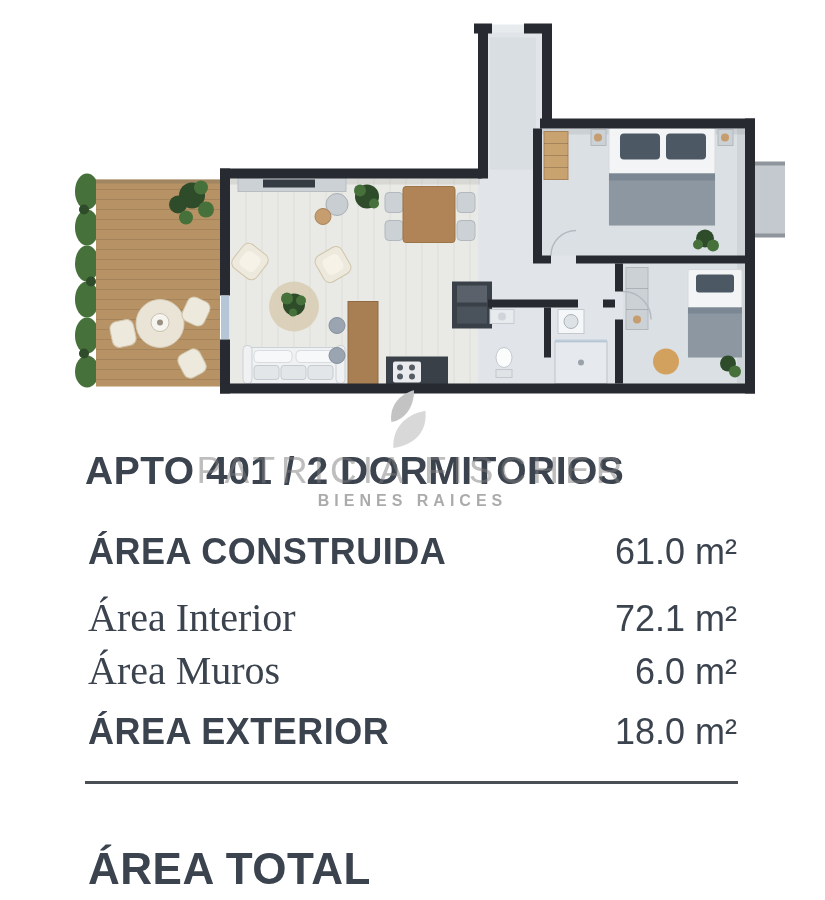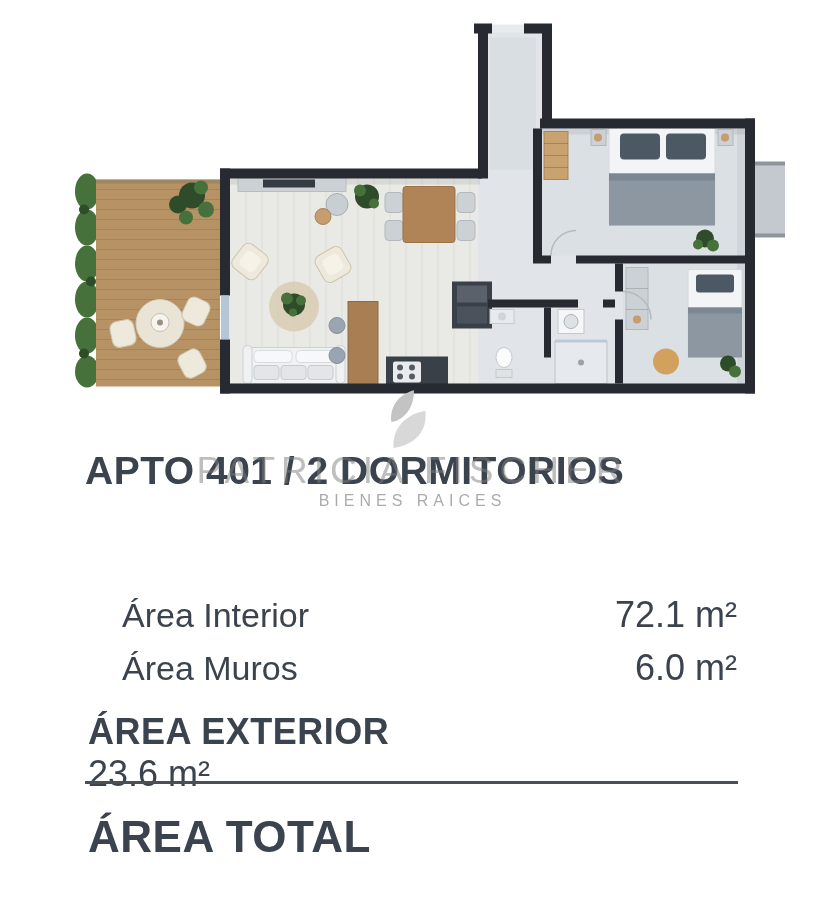--- a/index.html
+++ b/index.html
@@ -23,38 +23,38 @@
   .c-white{fill:#f3f4f5;stroke:#d6dadd;}
   .c-gray{fill:#ccd1d5;stroke:#b2b8bd;}
   .c-cream{fill:#eee9dd;stroke:#d0c5ab;}
   .swing{fill:none;stroke:#b3bac1;stroke-width:1.5;}
   
   .watermark{position:absolute;left:50%;top:386px;transform:translateX(-50%);
              width:620px;text-align:center;pointer-events:none;z-index:5;}
   .watermark .leaf{width:66px;height:66px;display:inline-block;}
   .wm1{font-size:37px;font-weight:400;letter-spacing:6px;color:rgba(125,125,125,.50);
        line-height:1.0;margin-top:-4px;white-space:nowrap;}
-  .wm2{font-size:16px;font-weight:400;letter-spacing:5px;color:rgba(120,120,120,.62);
+  .wm2{font-size:16px;font-weight:700;letter-spacing:5px;color:rgba(120,120,120,.62);
        margin-top:3px;white-space:nowrap;}
   
   .title{position:absolute;left:85px;top:449px;margin:0;font-size:39px;font-weight:700;
          letter-spacing:.5px;color:var(--text);z-index:2;white-space:nowrap;}
   .row{position:absolute;left:88px;right:88px;display:flex;justify-content:space-between;
        align-items:baseline;white-space:nowrap;}
   .row .lbl{font-size:36px;font-weight:700;letter-spacing:.5px;}
   .row .val{font-size:36px;font-weight:400;}
-  .row.sub .lbl{font-size:34px;font-weight:400;margin-left:34px;letter-spacing:0;}
+  .row.sub .lbl{font-size:40px;font-weight:400;letter-spacing:0;font-family:Liberation Serif, serif;}
   .row.r-construida{top:531px;}
   .row.r-interior{top:594px;}
   .row.r-muros{top:647px;}
-  .row.r-exterior{top:711px;flex-direction:column;}
+  .row.r-exterior{top:711px;}
   .divider{position:absolute;left:85px;top:781px;width:653px;height:2.5px;
            background:var(--divider);}
   .row.r-total{top:812px;}
-  .row.r-total .lbl,.row.r-total .val{font-size:44px;font-weight:700;}
+  .row.r-total .lbl,.row.r-total .val{font-size:44px;font-weight:700;margin-top:32px;}
 </style>
 </head>
 <body>
 
 <div class="page">
 
   <div class="plan-wrap">
     <svg viewBox="0 0 730 395">
 
       <g>
@@ -246,32 +246,34 @@
       <path d="M33 4 C 18 8 9 20 11 35 C 25 32 33 20 33 4 Z" fill="#c3c3c3"></path>
       <path d="M13 60 C 12 42 23 28 44 24 C 46 43 35 57 13 60 Z" fill="#d8d8d8"></path>
     </svg>
     <div class="wm1">PATRICIA FISCHER</div>
     <div class="wm2">BIENES RAICES</div>
   </div>
 
   <h1 class="title">APTO 401 / 2 DORMITORIOS</h1>
 
   <div class="row caps r-construida">
+    <span class="lbl">ÁREA CONSTRUIDA</span>
+    <span class="val">61.0 m²</span>
   </div>
   <div class="row sub r-interior">
     <span class="lbl">Área Interior</span>
     <span class="val">72.1 m²</span>
   </div>
   <div class="row sub r-muros">
     <span class="lbl">Área Muros</span>
     <span class="val">6.0 m²</span>
   </div>
   <div class="row caps r-exterior">
     <span class="lbl">ÁREA EXTERIOR</span>
-    <span class="val">23.6 m²</span>
+    <span class="val">18.0 m²</span>
   </div>
 
   <div class="divider"></div>
 
   <div class="row r-total">
     <span class="lbl">ÁREA TOTAL</span>
   </div>
 
 </div>
 

